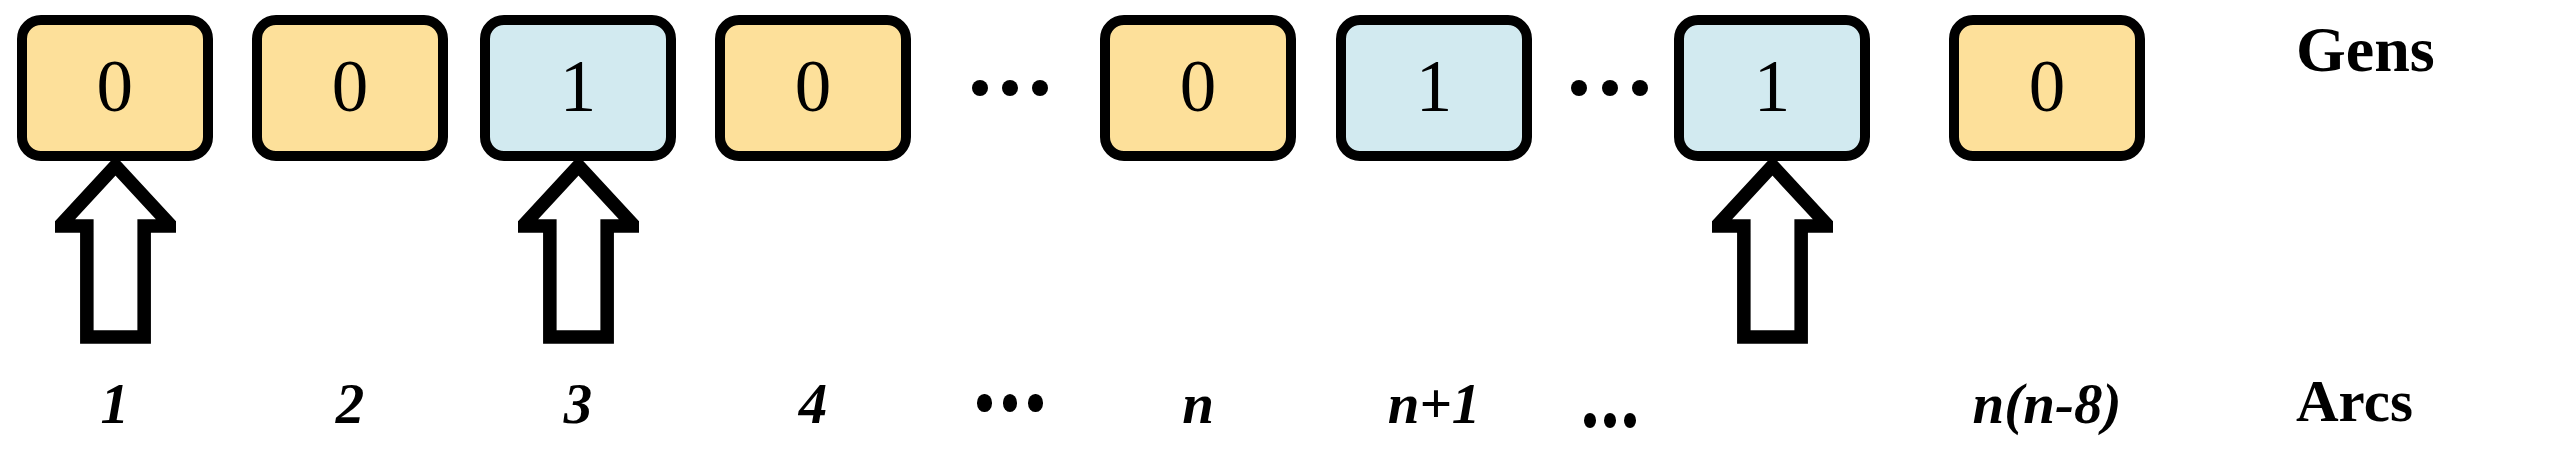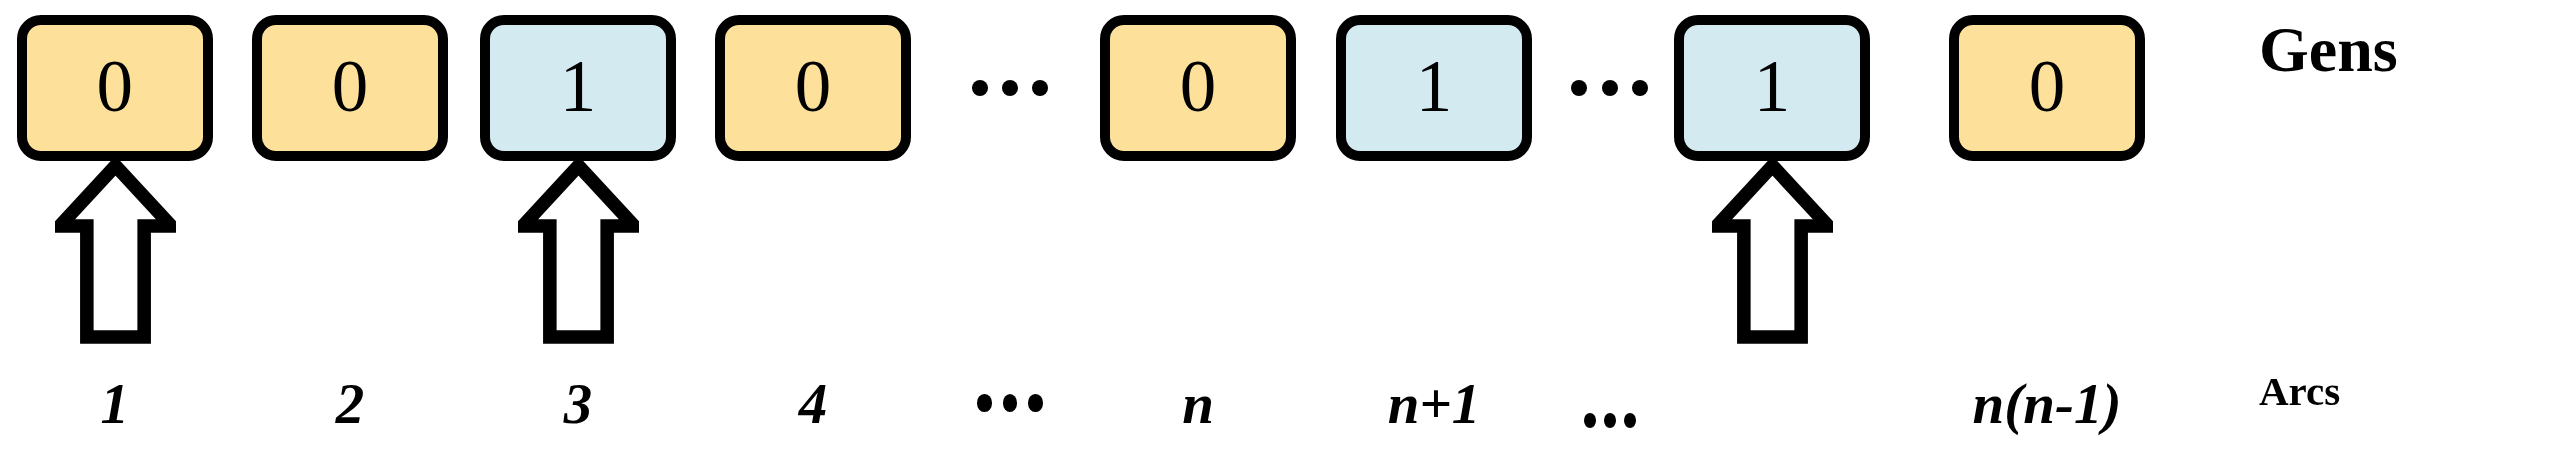--- a/index.html
+++ b/index.html
@@ -110,23 +110,24 @@
   }
 
   
   .rowlabel {
     position: absolute;
     font-family: "Liberation Serif", serif;
     font-weight: bold;
     font-size: 64px;
     color: #000000;
     white-space: nowrap;
+    margin-left: 37px;
   }
   #gens-label { left: 2259px; top: 12.7px; }
-  #arcs-label { left: 2259px; top: 367px; font-size: 41px; text-align: right; }
+  #arcs-label { left: 2259px; top: 367px; font-size: 59px; text-align: right; }
 </style>
 </head>
 <body>
 
 <div id="stage">
 
   <div class="cell zero" style="left:16.7px;">
     <span class="val">0</span>
   </div>
 
@@ -201,19 +202,19 @@
 
   <div class="idx" style="left:1100px; width:196px;">n</div>
   <div class="idx" style="left:1336px; width:196px;text-align:center;">n+1</div>
 
   <div class="idx-dots small" style="left:1534px; width:151px;">
     <span class="d"></span>
     <span class="d"></span>
     <span class="d"></span>
   </div>
 
-  <div class="idx" style="left:1933px; width:228px;">n(n-1)</div>
+  <div class="idx" style="left:1933px; width:228px;">n(n-8)</div>
 
   <div class="rowlabel" id="gens-label">Gens</div>
   <div class="rowlabel" id="arcs-label">Arcs</div>
 
 </div>
 
 
 </body></html>

